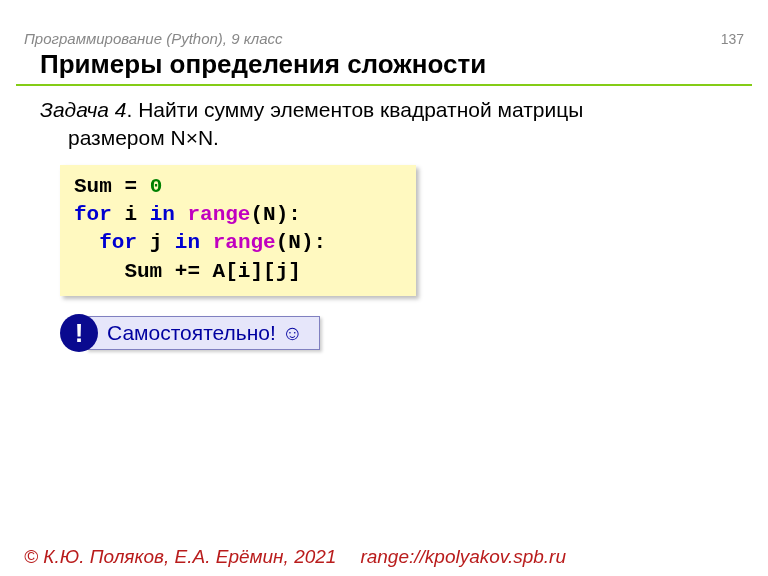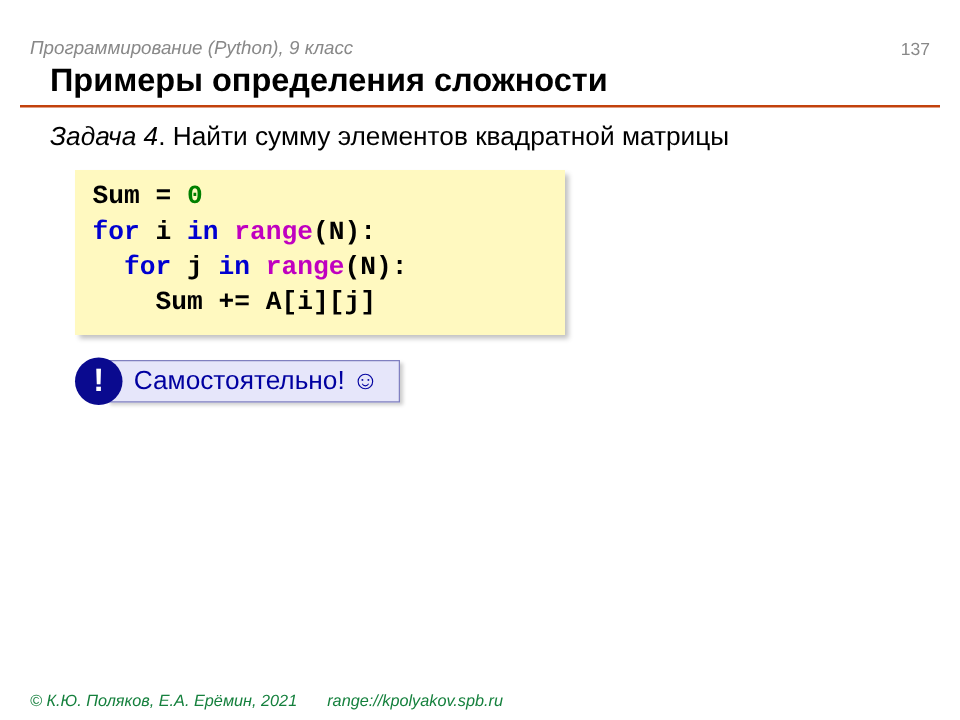--- a/index.html
+++ b/index.html
@@ -24,34 +24,34 @@
     .page-number {
       color: #888;
       font-style: normal;
       font-size: 14px;
     }
     .title {
       padding: 0 24px 4px 24px;
       font-size: 26px;
       font-weight: bold;
       color: #000;
-      border-bottom: 2px solid #c2410c;
+      border-bottom: 2px solid #84cc16;
       margin: 0 16px 10px 16px;
     }
     .task {
       padding: 0 32px 0 40px;
       font-size: 21px;
       color: #000;
       line-height: 1.35;
     }
     .task .label { font-style: italic; }
     .task .indent { display: block; padding-left: 28px; }
     .code-block {
       margin: 12px 0 18px 60px;
-      width: 392px;
+      width: 356px;
       background: #fff9c0;
       box-shadow: 3px 3px 4px rgba(0,0,0,0.25);
       padding: 8px 14px 10px 14px;
       font-family: "Courier New", monospace;
       font-size: 21px;
       font-weight: bold;
       line-height: 1.35;
       white-space: pre;
     }
     .kw-for { color: #0000d0; }
@@ -87,36 +87,37 @@
       box-shadow: 2px 2px 3px rgba(0,0,0,0.2);
     }
     .footer {
       position: absolute;
       bottom: 8px;
       left: 24px;
       right: 24px;
       display: flex;
       gap: 24px;
       font-style: italic;
-      color: #15803d;
-      font-size: 13px;
+      color: #b91c1c;
+      font-size: 19px;
     }
   </style>
 </head>
 <body>
 
 <div class="header-row">
   <span>Программирование (Python), 9 класс</span>
   <span class="page-number">137</span>
 </div>
 
 <div class="title">Примеры определения сложности</div>
 
 <div class="task">
   <span class="label">Задача 4</span><span>. Найти сумму элементов квадратной матрицы</span>
+  <span class="indent">размером N×N.</span>
 </div>
 
 <div class="code-block"><span>Sum</span><span> = </span><span class="num">0</span>
 <span class="kw-for">for</span><span> i </span><span class="kw-in">in</span><span> </span><span class="kw-range">range</span><span>(N):</span>
 <span>  </span><span class="kw-for">for</span><span> j </span><span class="kw-in">in</span><span> </span><span class="kw-range">range</span><span>(N):</span>
 <span>    Sum += A[i][j]</span></div>
 
 <div class="note">
   <div class="note-badge">!</div>
   <div class="note-box">Самостоятельно! ☺</div>

